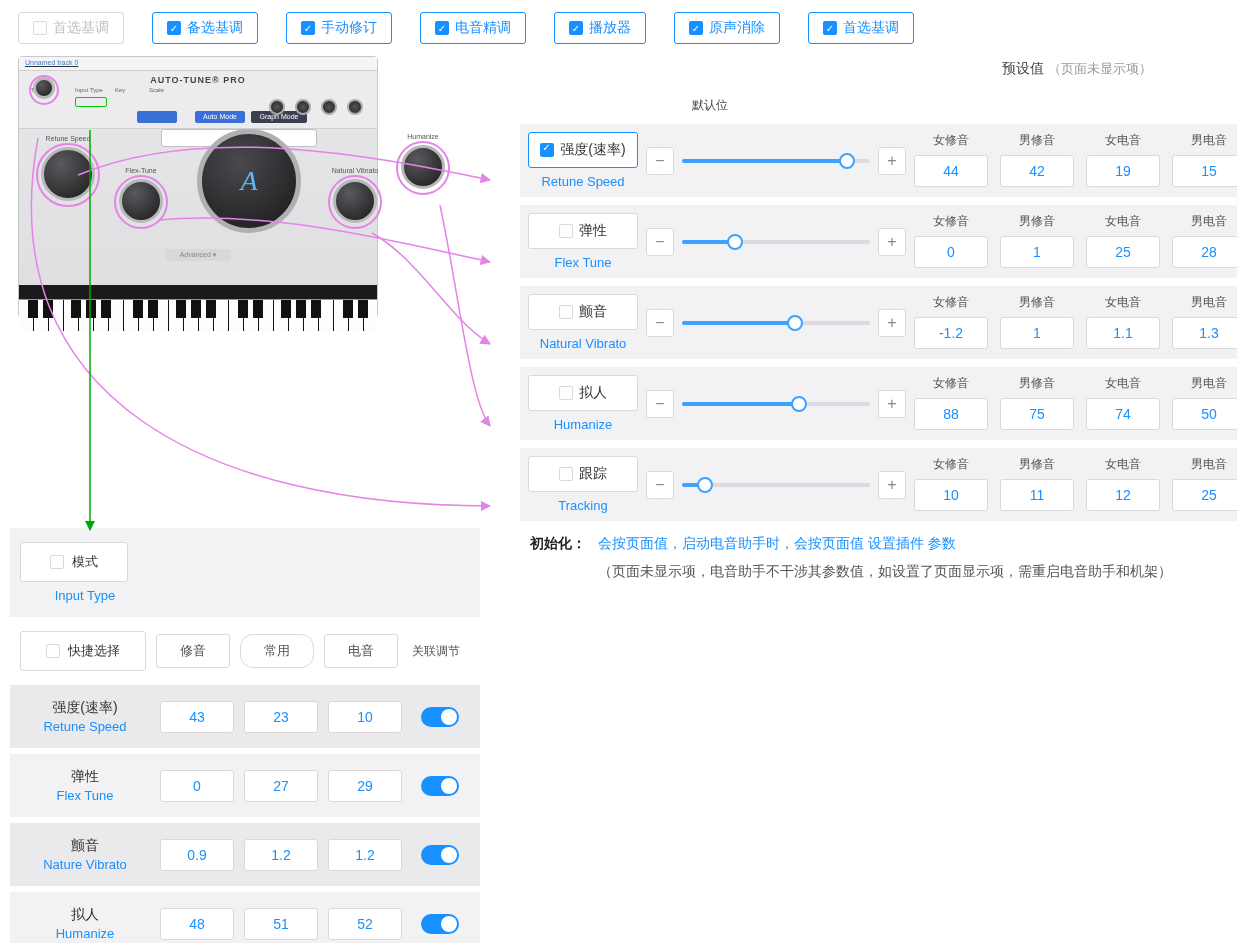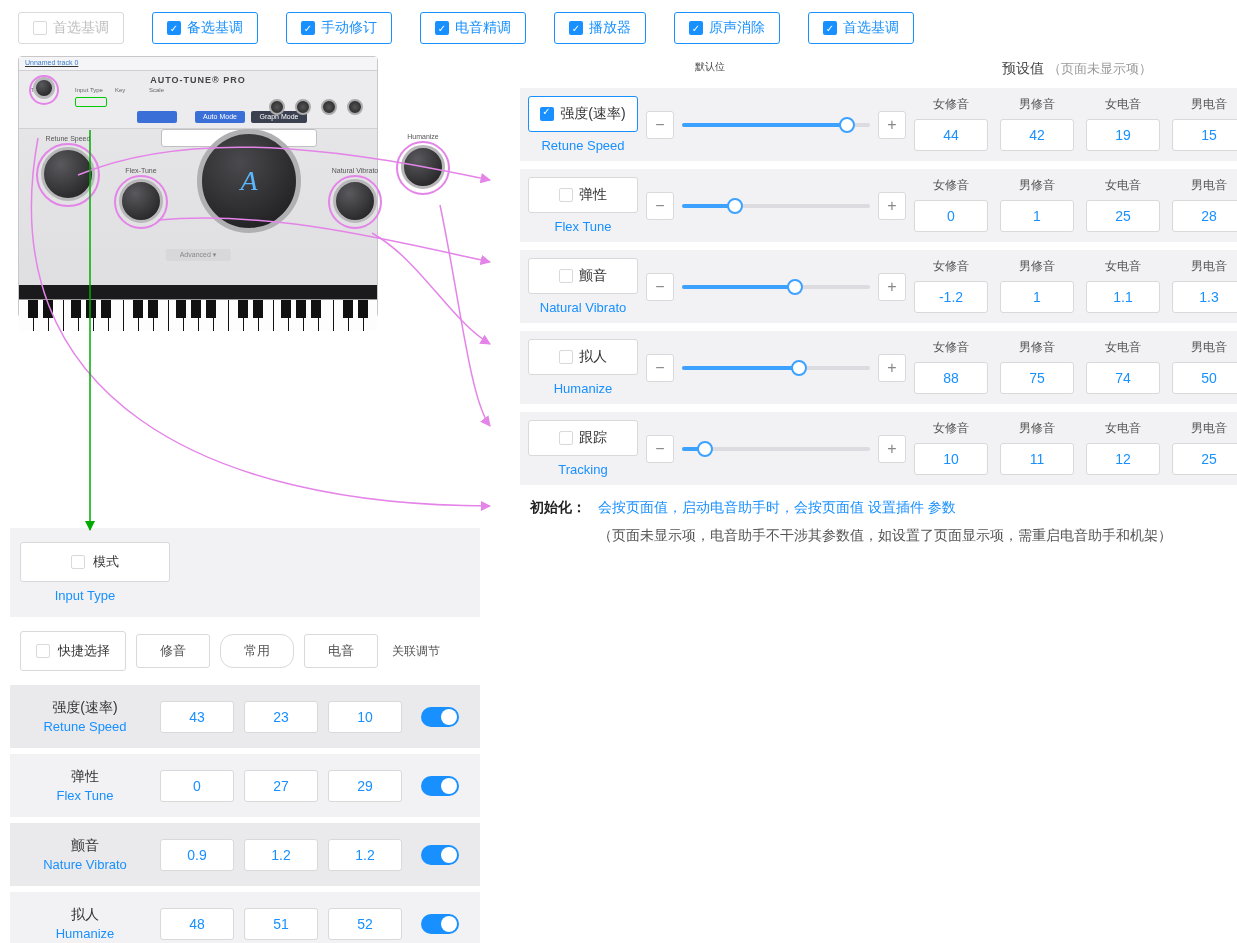--- a/index.html
+++ b/index.html
@@ -66,35 +66,35 @@
 svg.arrows { position: absolute; left: 0; top: 44px; width: 800px; height: 450px; pointer-events: none; overflow: visible; }
 
 
 .panel { margin-top: 210px; width: 470px; }
 .panel-row { display: flex; align-items: center; gap: 10px; padding: 8px 10px; border-bottom: 6px solid #fff; }
 .panel-row.grey { background: #f2f2f4; }
 .panel-row.dark { background: #eaeaec; }
 .param-label { width: 130px; padding: 6px 0; text-align: center; }
 .param-label .cn { font-size: 14px; color: #333; }
 .param-label .en { font-size: 13px; color: #1890ff; margin-top: 2px; }
-.param-box { width: 150px; padding: 10px 6px; background: #fff; border: 1px solid #d9d9d9; border-radius: 3px; text-align: center; }
+.param-box { width: 108px; padding: 10px 6px; background: #fff; border: 1px solid #d9d9d9; border-radius: 3px; text-align: center; }
 .param-box.chk { display: flex; align-items: center; justify-content: center; gap: 8px; }
 .chkbox { width: 14px; height: 14px; border: 1px solid #d9d9d9; border-radius: 2px; display: inline-block; }
 .dropdown { flex: 1; margin: 0 14px; background: #e9f2ff; border-radius: 3px; padding: 10px 14px; display: flex; align-items: center; justify-content: space-between; color: #5a9be8; font-size: 14px; }
 .dropdown .caret { color: #b8d4f5; font-size: 10px; }
 .val { width: 74px; padding: 7px 0; background: #fff; border: 1px solid #d9d9d9; border-radius: 3px; text-align: center; color: #1890ff; font-size: 14px; }
 .hdr-val { width: 74px; text-align: center; color: #555; font-size: 13px; }
 .link-hdr { width: 56px; text-align: center; font-size: 12px; color: #555; }
 .switch { width: 38px; height: 20px; background: #1890ff; border-radius: 10px; position: relative; }
 .switch::after { content: ""; position: absolute; right: 2px; top: 2px; width: 16px; height: 16px; background: #fff; border-radius: 50%; }
 
 
 .right { flex: 1; }
 .right-hdr { display: flex; padding: 4px 0 10px; }
-.right-hdr .h1 { flex: 0 0 380px; text-align: center; font-size: 10px; color: #444; }
+.right-hdr .h1 { flex: 0 0 380px; text-align: center; font-size: 12px; color: #444; margin-top: 37px; }
 .right-hdr .h2 { flex: 1; text-align: center; font-size: 14px; color: #444; }
 .right-hdr .h2 .sub { color: #999; font-size: 13px; margin-left: 4px; }
 .prow { display: flex; align-items: stretch; background: #f2f2f4; margin-bottom: 8px; padding: 8px; gap: 8px; }
 .pname-box { width: 110px; background: #fff; border: 1px solid #1890ff; border-radius: 3px; display: flex; align-items: center; justify-content: center; gap: 6px; padding: 8px 4px; }
 .pname-box.plain { border-color: #d9d9d9; }
 .pname-box .pchk { width: 14px; height: 14px; border-radius: 2px; }
 .pname-box .pchk.on { background: #1890ff; position: relative; }
 .pname-box .pchk.on::after { content: "✓"; color: #fff; font-size: 10px; position: absolute; left: 2px; top: -1px; }
 .pname-box .pchk.off { border: 1px solid #d9d9d9; }
 .pname-box .cn { font-size: 14px; color: #333; }
@@ -214,21 +214,21 @@
       <div class="panel-row grey">
         <div class="param-label">
           <div class="param-box chk">
               <span class="chkbox"></span>
               <span>模式</span>
             </div>
           <div class="en" style="color:#1890ff;margin-top:6px">Input Type</div>
         </div>
       </div>
       <div class="panel-row">
-        <div class="param-box chk" style="width:106px">
+        <div class="param-box chk" style="width:126px">
             <span class="chkbox"></span>
             <span>快捷选择</span>
           </div>
         <div class="hdr-val" style="width:74px;border:1px solid #d9d9d9;border-radius:3px;padding:7px 0;background:#fff">修音</div>
         <div class="hdr-val" style="width:74px;border:1px solid #d9d9d9;border-radius:13px;padding:7px 0;background:#fff">常用</div>
         <div class="hdr-val" style="width:74px;border:1px solid #d9d9d9;border-radius:3px;padding:7px 0;background:#fff">电音</div>
         <div class="link-hdr">关联调节</div>
       </div>
       <div id="qrows">
           <div class="panel-row dark">

